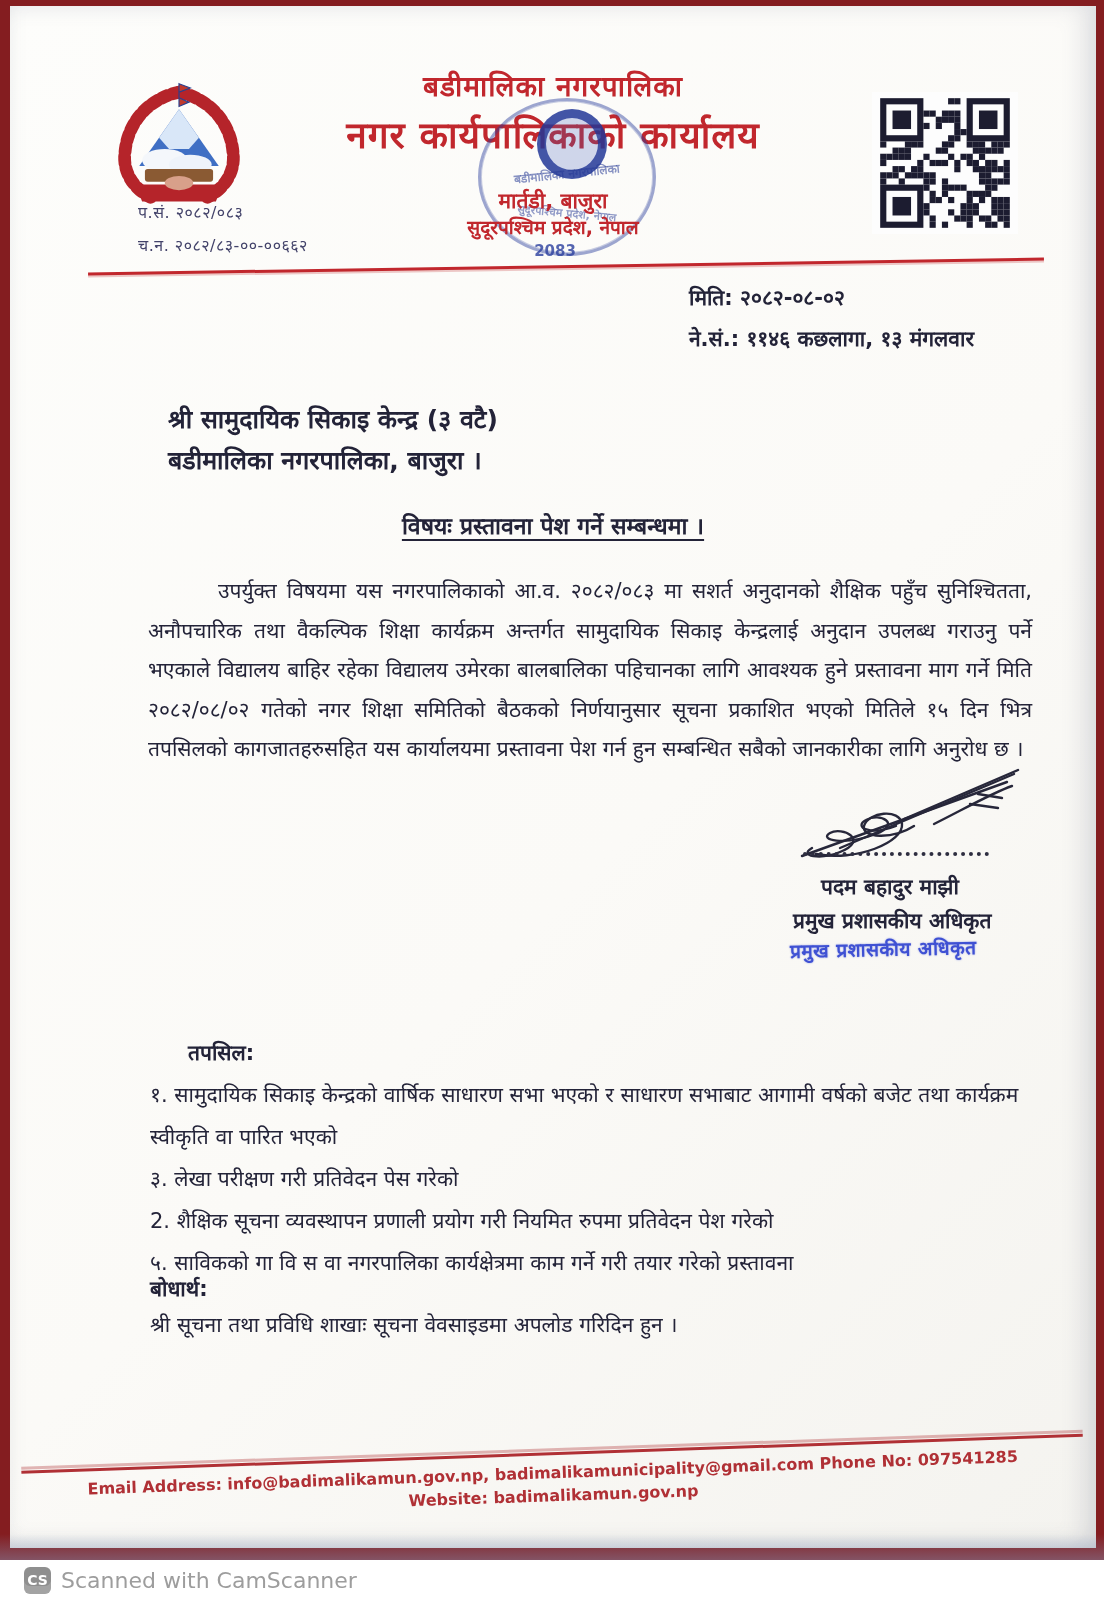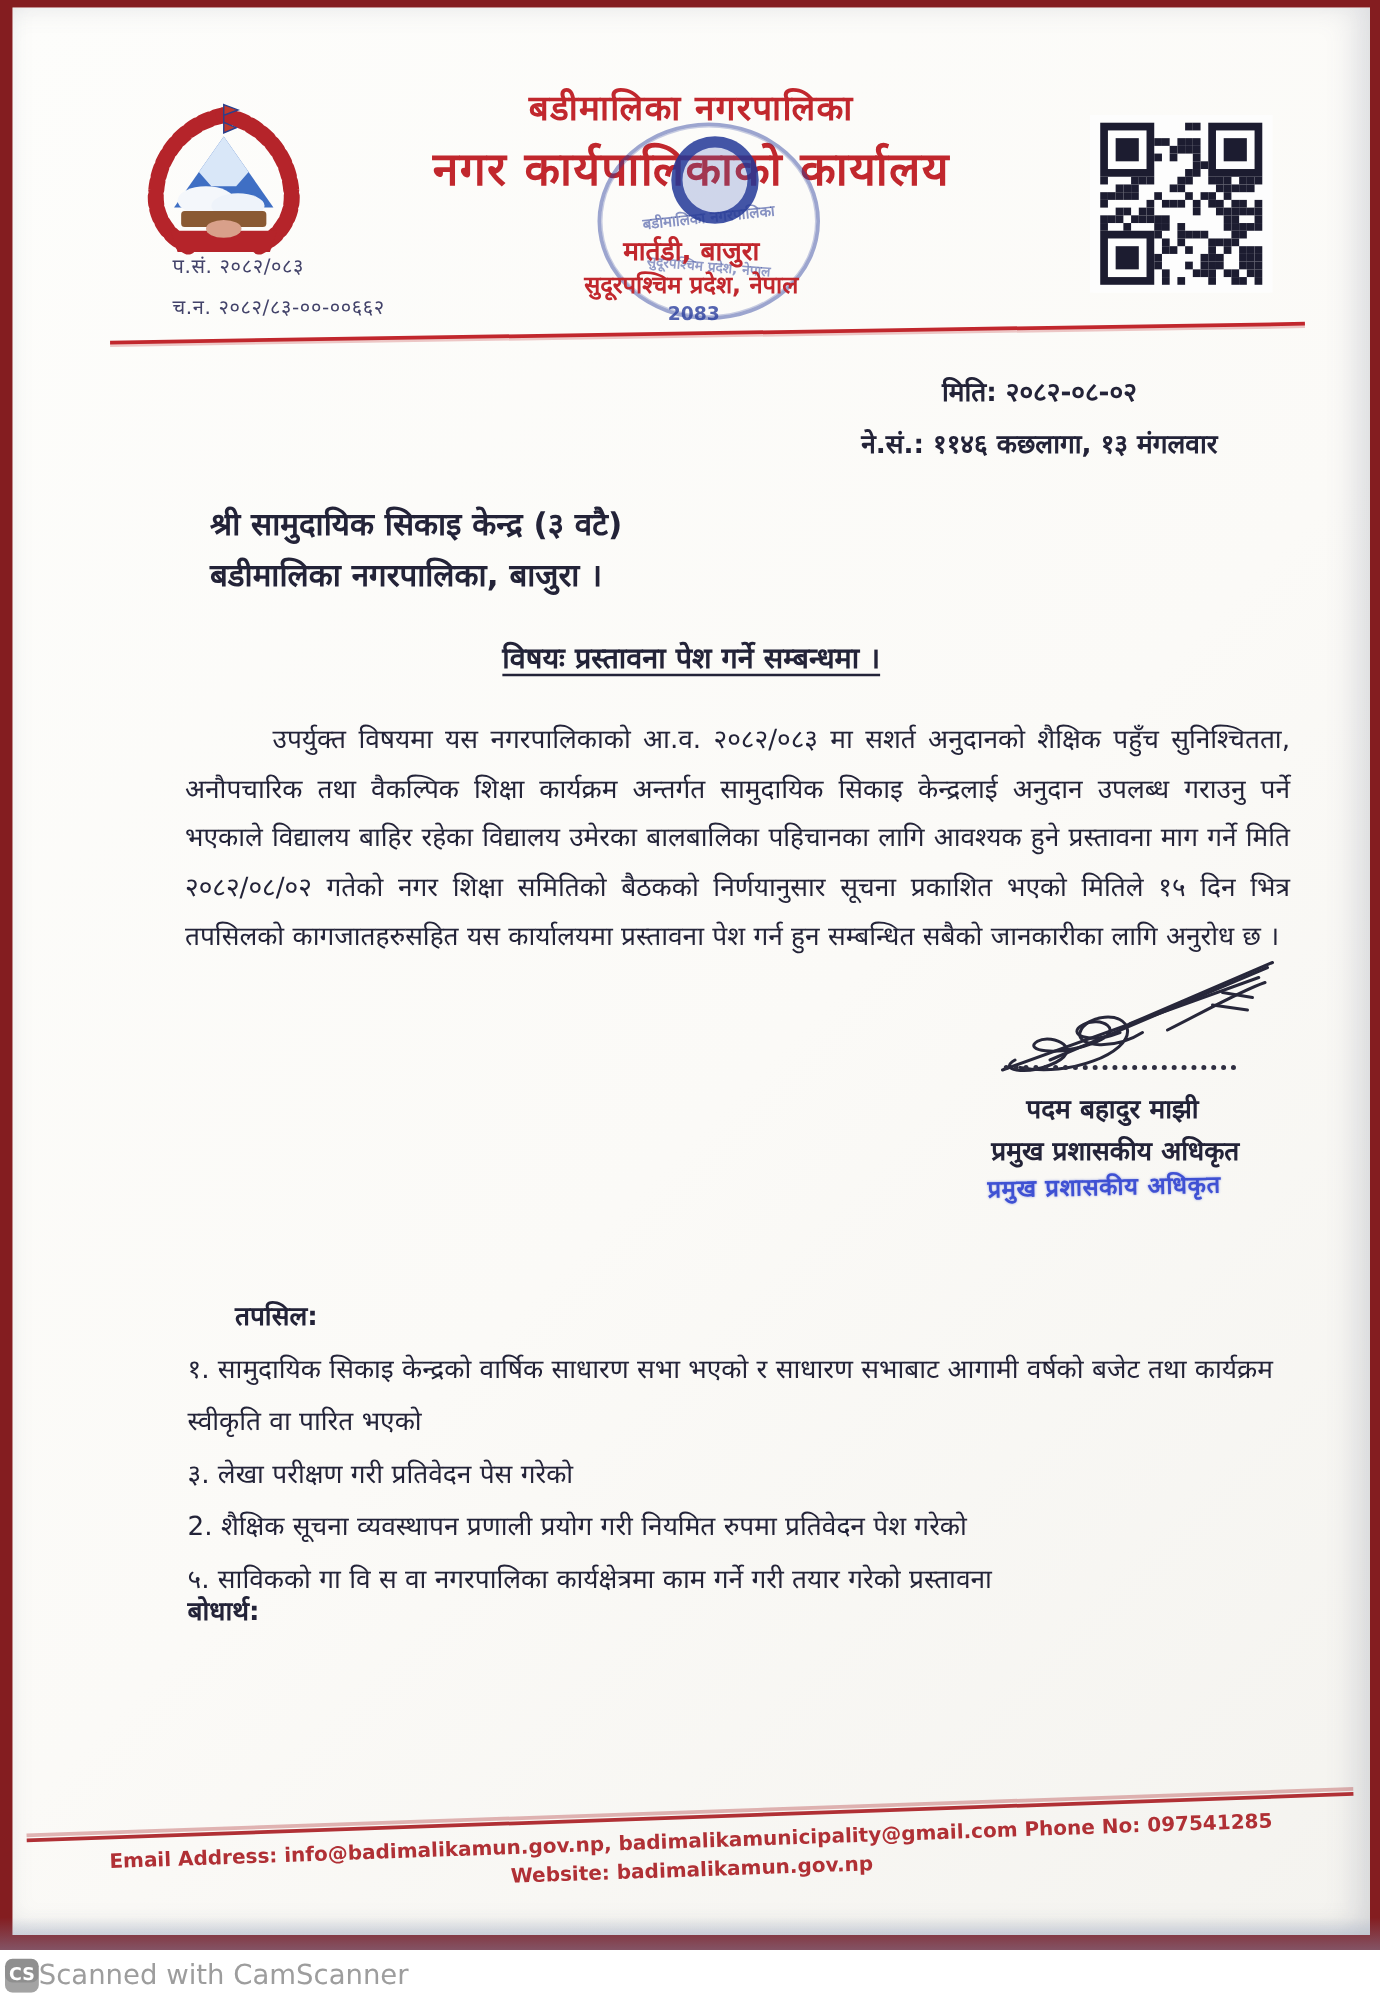--- a/index.html
+++ b/index.html
@@ -36,21 +36,21 @@
     border:3px solid rgba(40,60,155,.45);box-shadow:inset 0 0 0 1px rgba(40,60,155,.25);}
   .stamp-inner{position:absolute;left:56px;top:8px;width:52px;height:52px;border-radius:50%;
     border:9px solid rgba(32,52,150,.8);background:rgba(70,100,190,.25);}
   .stamp-arc-text{position:absolute;left:4px;top:66px;width:164px;text-align:center;
     color:rgba(38,58,150,.55);font-size:12px;font-weight:bold;transform:rotate(-6deg);line-height:15px;}
   .stamp-arc-text2{position:absolute;left:8px;top:104px;width:156px;text-align:center;
     color:rgba(38,58,150,.5);font-size:11px;font-weight:bold;transform:rotate(5deg);}
   
   .qr{left:862px;top:86px;width:146px;height:142px;background:#fdfdfd;}
   
-  .dateblock{right:122px;top:288px;text-align:center;color:var(--ink);
+  .dateblock{right:122px;top:272px;text-align:left;color:var(--ink);
     font-size:21px;font-weight:bold;line-height:41px;}
   .addressee{left:158px;top:393px;color:var(--ink);font-size:25px;font-weight:bold;line-height:41px;}
   .subject{left:0;right:0;top:503px;text-align:center;color:var(--ink);
     font-size:23px;font-weight:bold;text-decoration:underline;text-underline-offset:5px;}
   
   .bodytext{left:138px;width:884px;top:566px;color:var(--ink);font-size:21px;
     line-height:39.5px;text-align:justify;text-indent:70px;font-weight:500;}
   
   .sig-svg{left:772px;top:756px;width:250px;height:102px;}
   .sig-dots{left:793px;top:846px;width:186px;border-bottom:4px dotted #2e2e40;}
@@ -67,21 +67,21 @@
   
   .footer{left:0;right:0;top:1450px;transform:rotate(-2deg);transform-origin:40% 50%;}
   .footer-line{margin:0 12px 8px 12px;height:3px;background:var(--footer_red);
     box-shadow:0 -4px 0 rgba(176,48,53,.35);}
   .footer-email{text-align:center;color:var(--footer_red);font-size:16px;font-weight:bold;}
   .footer-web{text-align:center;color:var(--footer_red);font-size:16px;font-weight:bold;margin-top:4px;}
   
   .scan-shadow{position:absolute;left:0;right:0;bottom:40px;height:26px;
     background:linear-gradient(180deg,rgba(150,170,200,.0),rgba(130,150,185,.45));}
   .cam-band{position:absolute;left:0;right:0;bottom:0;height:40px;background:#fff;
-    display:flex;align-items:center;gap:0;padding-left:4px;}
+    display:flex;align-items:center;gap:10px;padding-left:24px;}
   .cs-logo{width:27px;height:27px;border-radius:6px;background:#8f8f8f;color:#fff;
     display:flex;align-items:center;justify-content:center;font-size:14px;font-weight:bold;
     box-shadow:inset 0 -8px 0 rgba(255,255,255,.18);}
   .cam-text{color:#9d9d9d;font-size:22px;}
 </style>
 </head>
 <body>
 
 <div class="paper">
 
@@ -311,20 +311,21 @@
 
   <div class="abs tapasil">
     <div style="font-weight:bold;margin-left:38px;">तपसिल:</div>
     <div class="item">१. सामुदायिक सिकाइ केन्द्रको वार्षिक साधारण सभा भएको र साधारण सभाबाट आगामी वर्षको बजेट तथा कार्यक्रम स्वीकृति वा पारित भएको</div>
     <div class="item">३. लेखा परीक्षण गरी प्रतिवेदन पेस गरेको</div>
     <div class="item">2. शैक्षिक सूचना व्यवस्थापन प्रणाली प्रयोग गरी नियमित रुपमा प्रतिवेदन पेश गरेको</div>
     <div class="item">५. साविकको गा वि स वा नगरपालिका कार्यक्षेत्रमा काम गर्ने गरी तयार गरेको प्रस्तावना</div>
   </div>
 
   <div class="abs bodhartha-h">बोधार्थ:</div>
+  <div class="abs bodhartha-l">श्री सूचना तथा प्रविधि शाखाः सूचना वेवसाइडमा अपलोड गरिदिन हुन ।</div>
 
   <div class="abs footer">
     <div class="footer-line"></div>
     <div class="footer-email">Email Address: info@badimalikamun.gov.np, badimalikamunicipality@gmail.com Phone No: 097541285</div>
     <div class="footer-web">
       <span>Website:</span>
       <span>badimalikamun.gov.np</span>
     </div>
   </div>
 </div>

